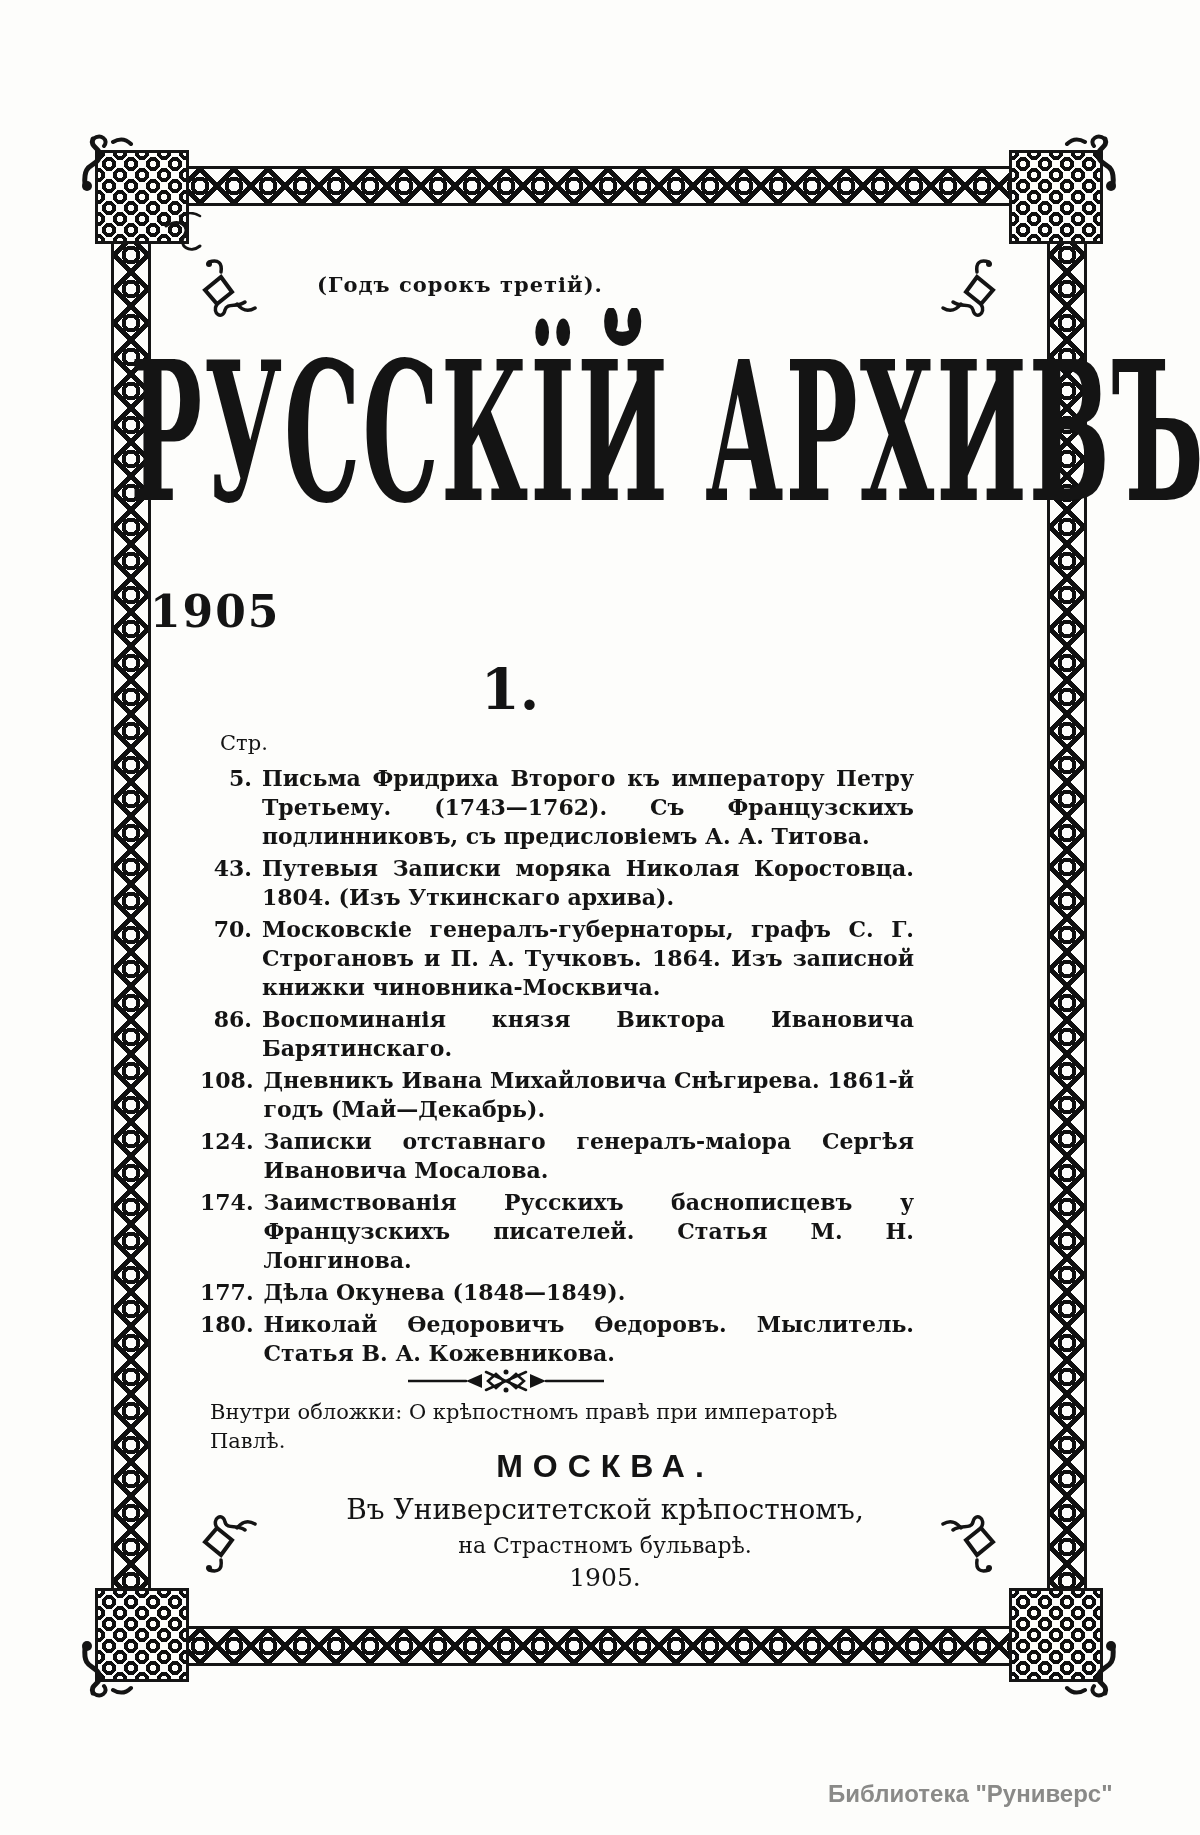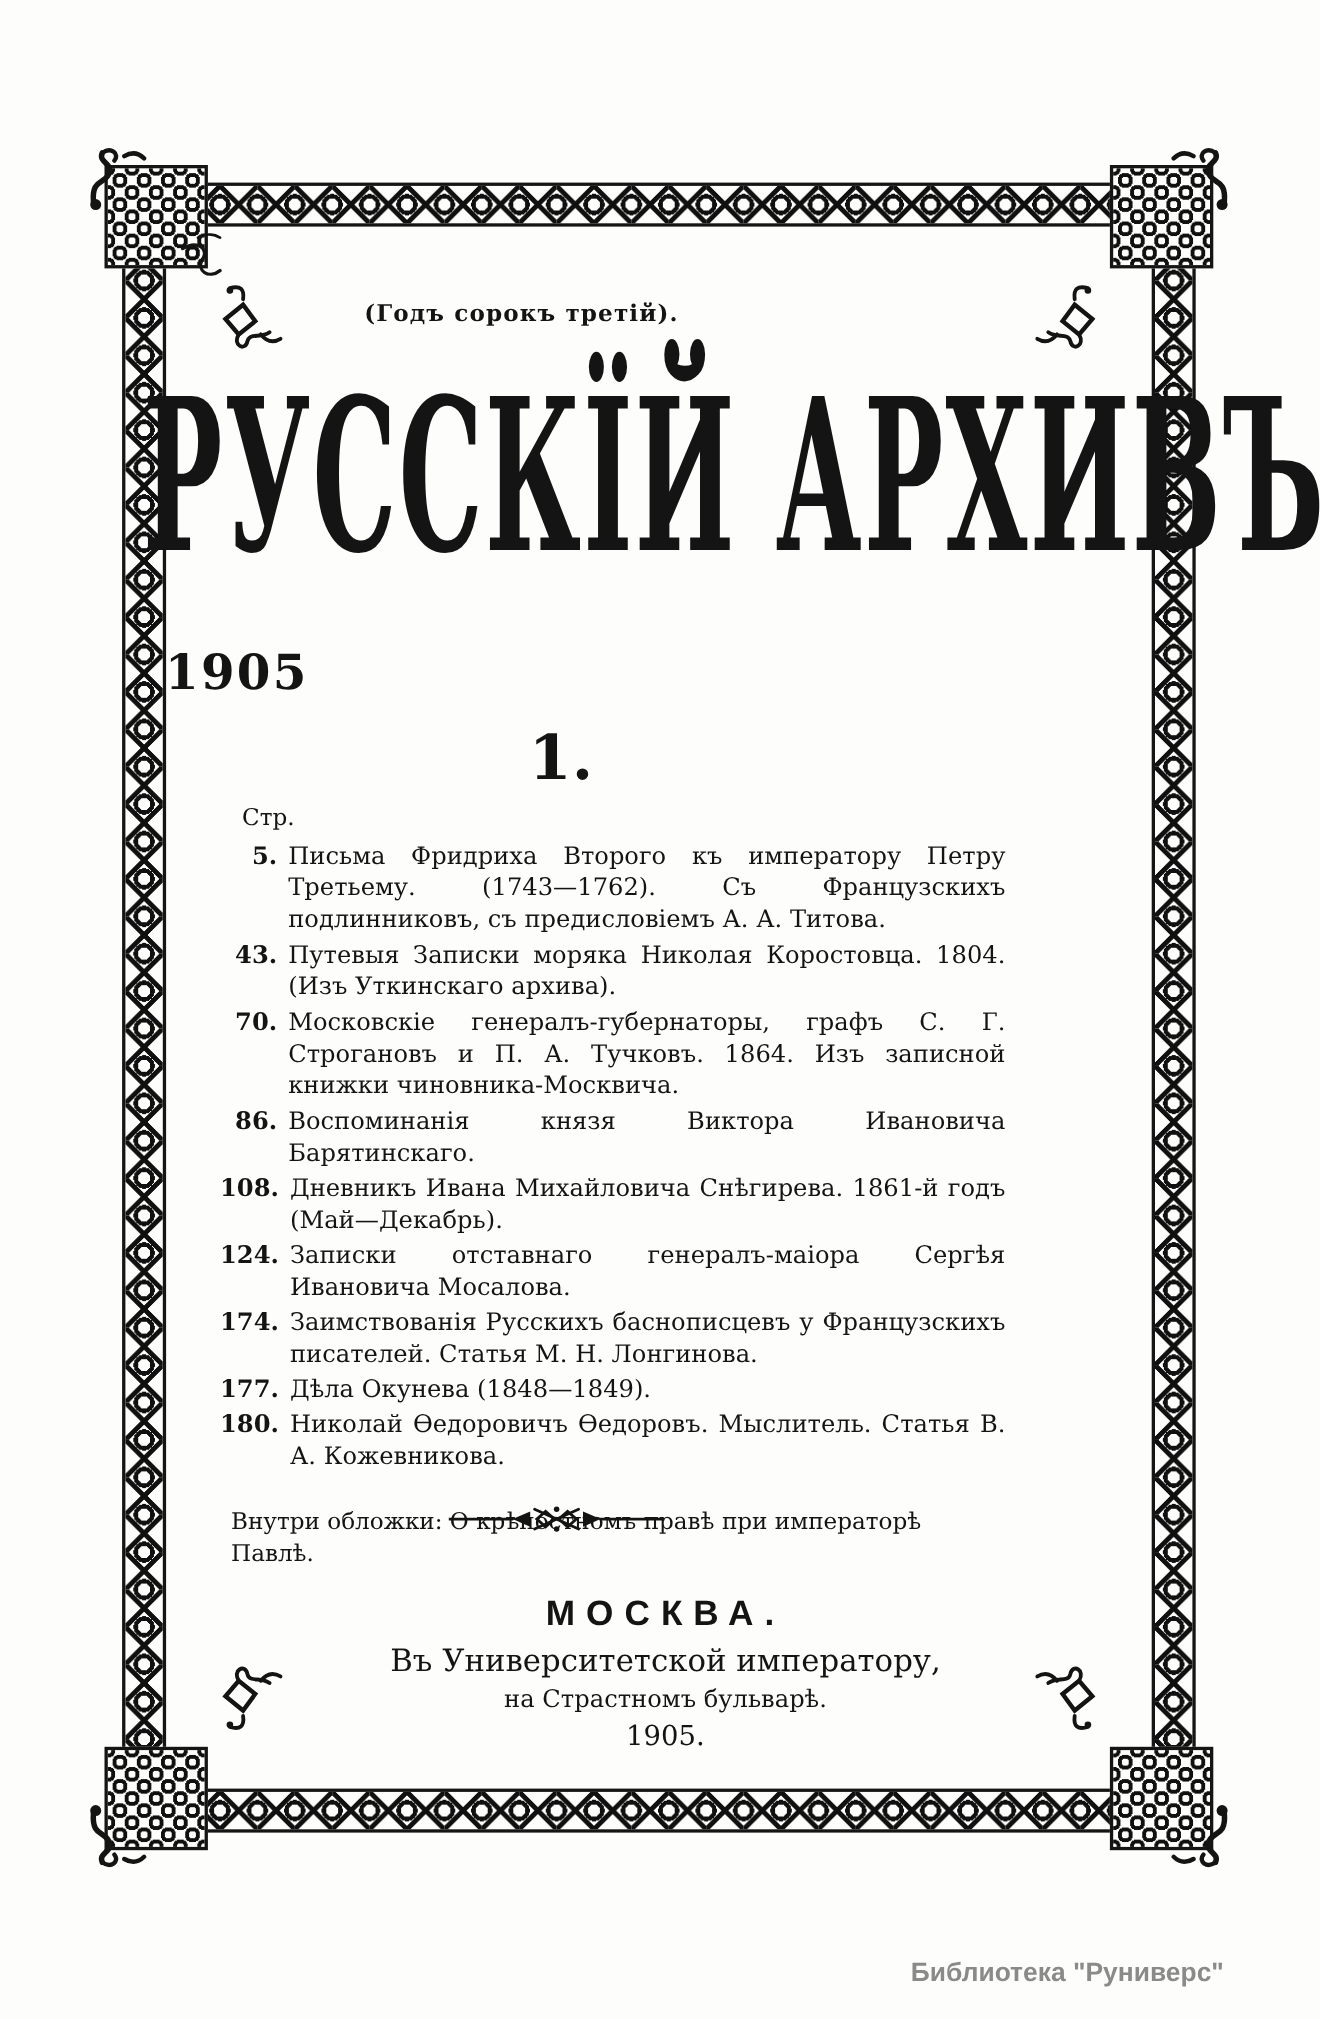--- a/index.html
+++ b/index.html
@@ -55,21 +55,21 @@
   .corner-orn.br{right:-16px;bottom:-16px;transform:scale(-1,-1);}
   .flourish{position:absolute;width:72px;height:72px;}
   .flourish.tl{left:102px;top:102px;}
   .flourish.tr{right:102px;top:102px;transform:scaleX(-1);}
   .flourish.bl{left:102px;bottom:102px;transform:scaleY(-1);}
   .flourish.br{right:102px;bottom:102px;transform:scale(-1,-1);}
   .scribble{position:absolute;left:160px;top:212px;width:46px;height:52px;}
 
   
   .edition-note{
-    position:absolute;left:164px;top:272px;width:620px;
+    position:absolute;left:150px;top:272px;width:620px;
     text-align:center;font-size:21px;letter-spacing:1px;font-weight:600;
   }
   .main-title{
     position:absolute;left:130px;top:338px;width:950px;
     text-align:center;font-size:96px;line-height:96px;font-weight:bold;
     letter-spacing:2px;white-space:nowrap;
     transform:scale(1.0,2.0);transform-origin:center top;
   }
   .year-big{
     position:absolute;left:150px;top:586px;width:680px;
@@ -82,21 +82,21 @@
   .toc-header{
     position:absolute;left:220px;top:731px;
     font-size:21px;
   }
   .toc{
     position:absolute;left:200px;top:764px;width:714px;
     font-size:22px;line-height:29px;
   }
   .toc-entry{display:flex;margin-bottom:3px;}
   .toc-entry .num{flex:0 0 52px;text-align:right;padding-right:10px;font-weight:bold;}
-  .toc-entry .txt{flex:1;text-align:justify;font-weight:400;}
+  .toc-entry .txt{flex:1;text-align:justify;font-weight:700;}
   .cover-note{
     margin-top:30px;padding-left:10px;font-size:21px;font-weight:500;
   }
   .divider{position:absolute;left:408px;top:1368px;width:196px;height:26px;}
   .imprint{
     position:absolute;left:250px;top:1448px;width:710px;text-align:center;
   }
   .imprint .city{font-size:32px;font-weight:600;letter-spacing:10px;font-family:Liberation Sans, sans-serif;}
   .imprint .publisher{font-size:28px;margin-top:8px;}
   .imprint .address{font-size:22px;font-weight:normal;margin-top:7px;}
@@ -240,18 +240,18 @@
   <path d="M80,13 l8,-7 8,7 -8,7 z" fill="none" stroke="#141414" stroke-width="2.5"></path>
   <path d="M100,13 l8,-7 8,7 -8,7 z" fill="none" stroke="#141414" stroke-width="2.5"></path>
   <line x1="78" y1="4" x2="118" y2="22" stroke="#141414" stroke-width="2.5"></line>
   <line x1="78" y1="22" x2="118" y2="4" stroke="#141414" stroke-width="2.5"></line>
   <circle cx="98" cy="4" r="2.5" fill="#141414"></circle>
   <circle cx="98" cy="22" r="2.5" fill="#141414"></circle>
 </svg>
 
 <div class="imprint">
   <div class="city">МОСКВА.</div>
-  <div class="publisher">Въ Университетской императору,</div>
+  <div class="publisher">Въ Университетской крѣпостномъ,</div>
   <div class="address">на Страстномъ бульварѣ.</div>
   <div class="year">1905.</div>
 </div>
 
 <div class="watermark" style="color: rgb(138, 138, 136);">Библиотека "Руниверс"</div>
 
 </body></html>

